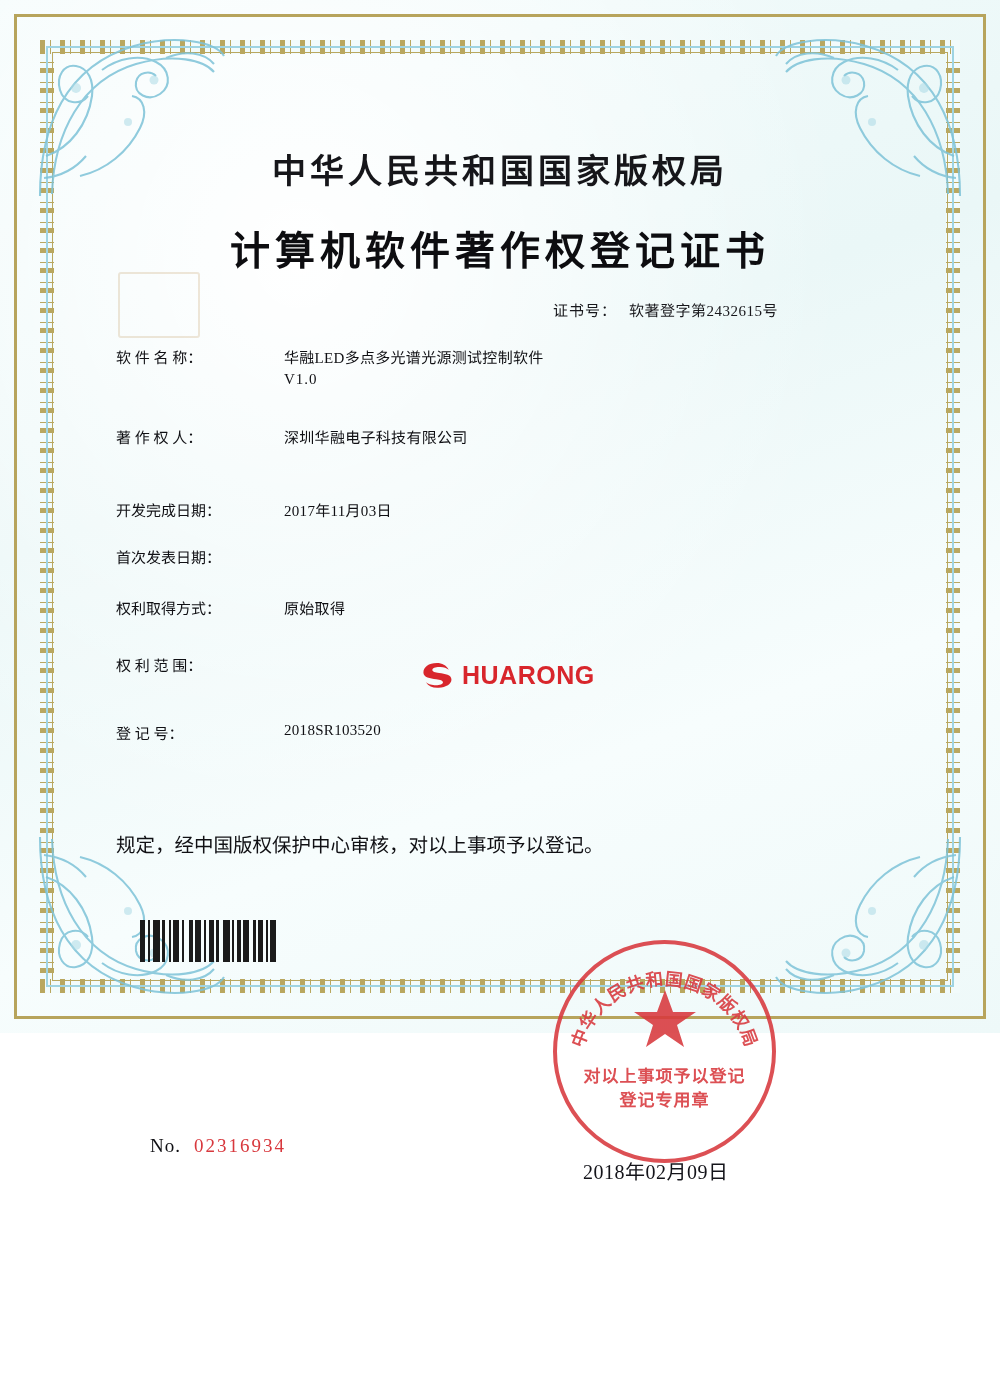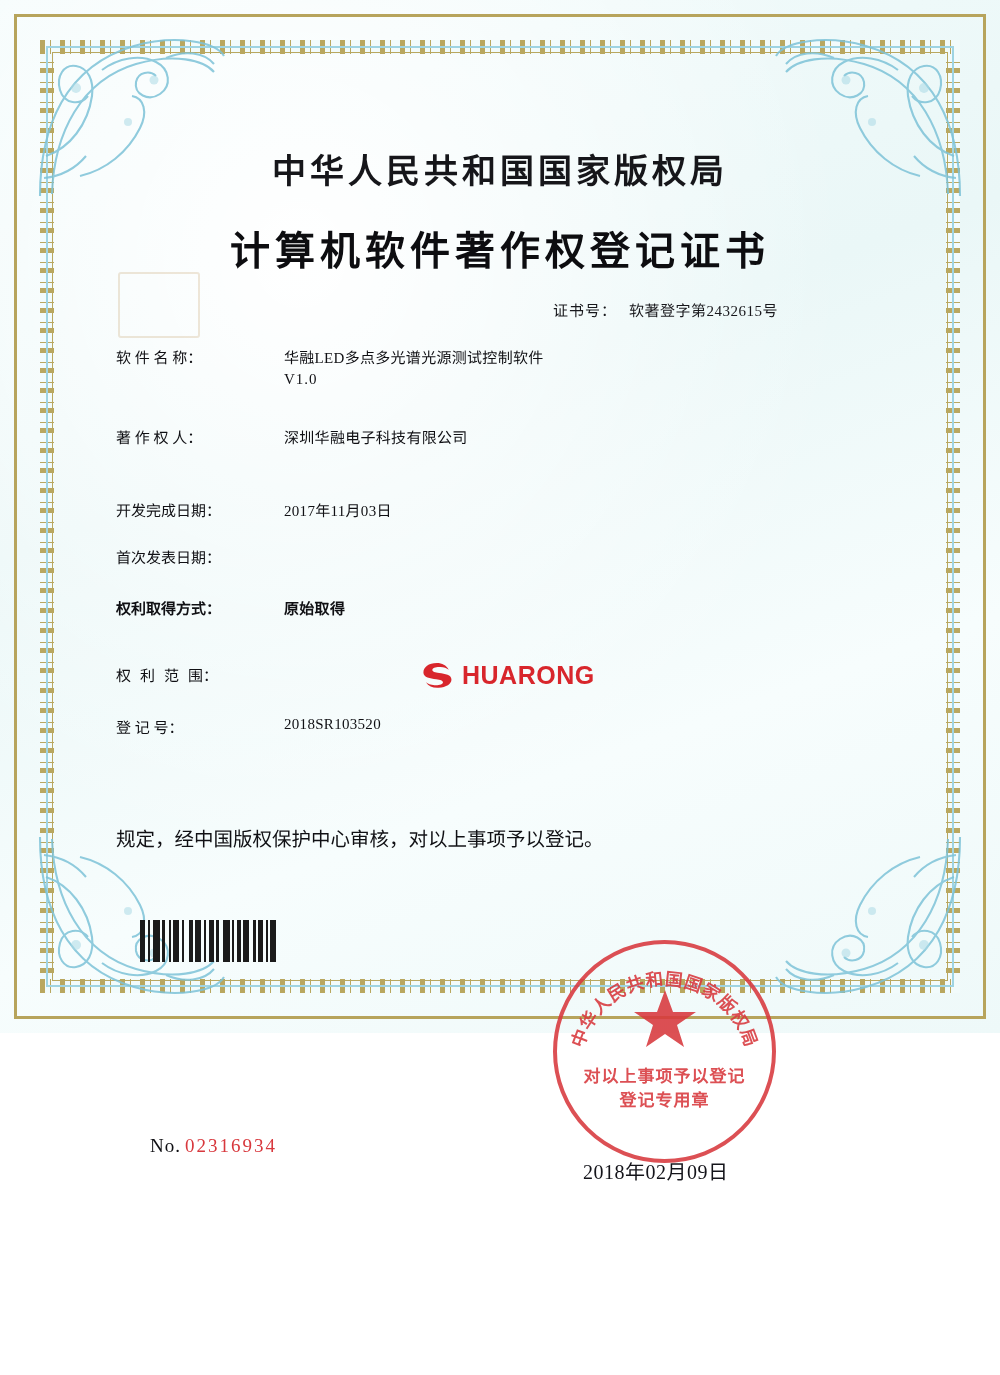--- a/index.html
+++ b/index.html
@@ -182,21 +182,21 @@
 
   .sealdate{
     position:absolute;left:583px;top:1156px;
     font-size:20px;color:#14141a;letter-spacing:.5px;
   }
 
   .docno{
     position:absolute;left:150px;top:1135px;
     font-size:19px;color:#0f0f13;letter-spacing:1px;
   }
-  .docno .num{color:#d8383d;margin-left:4px;letter-spacing:2px;}
+  .docno .num{color:#d8383d;margin-left:13px;letter-spacing:2px;}
 
   
   .watermark{
     position:absolute;left:118px;top:272px;
     width:78px;height:62px;
     border:2px solid rgba(200,170,120,.28);
     border-radius:3px;
   }
 </style>
 </head>
@@ -302,26 +302,26 @@
 
       <div class="row gap-top">
         <div class="label">开发完成日期：</div>
         <div class="value">2017年11月03日</div>
       </div>
 
       <div class="row" style="margin-bottom:30px;">
         <div class="label">首次发表日期：</div>
       </div>
 
-      <div class="row" style="margin-bottom:46px;font-weight:bold;">
+      <div class="row" style="margin-bottom:36px;">
         <div class="label">权利取得方式：</div>
         <div class="value">原始取得</div>
       </div>
 
-      <div class="row" style="margin-bottom:30px;font-family:Liberation Mono, monospace;">
+      <div class="row" style="margin-bottom:47px;">
         <div class="label">权 利 范 围：</div>
       </div>
 
       <div class="row">
         <div class="label">登 记 号：</div>
         <div class="value">2018SR103520</div>
       </div>
 
     </div>
 

